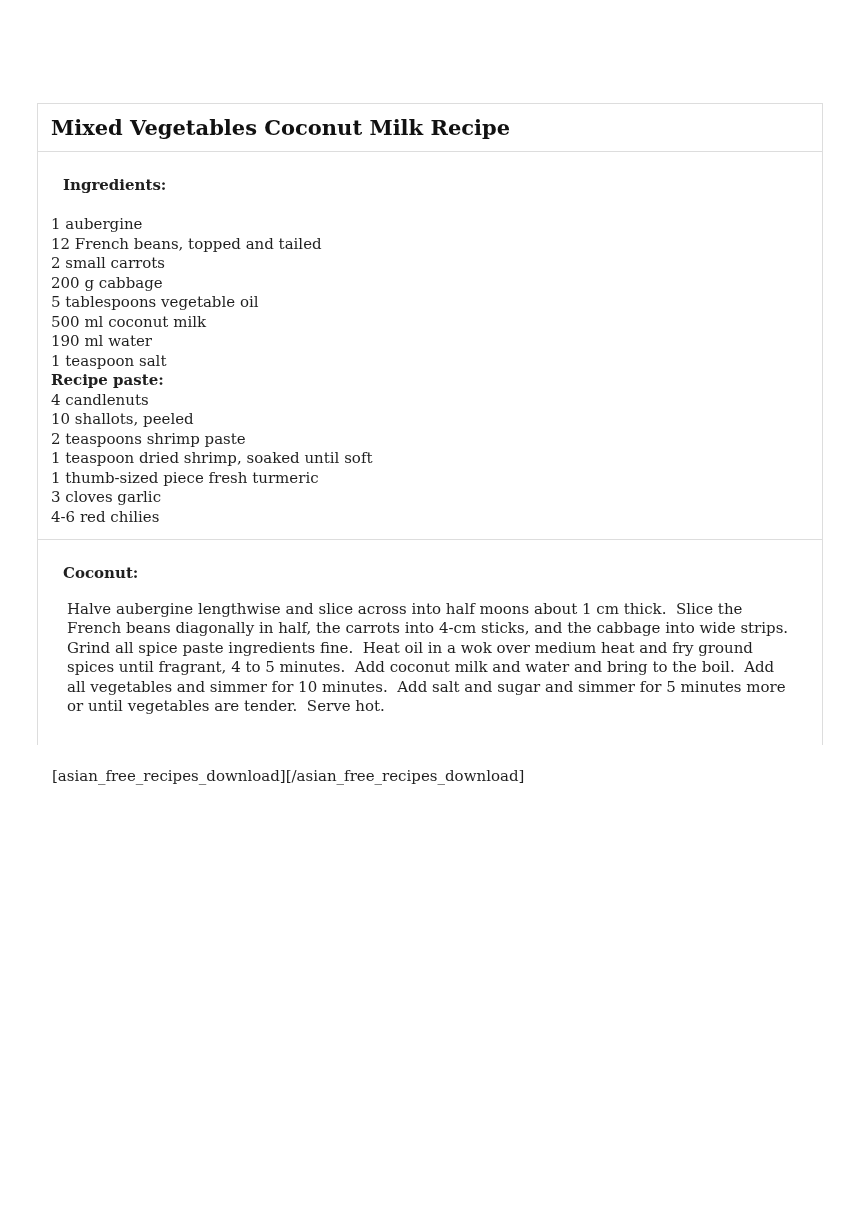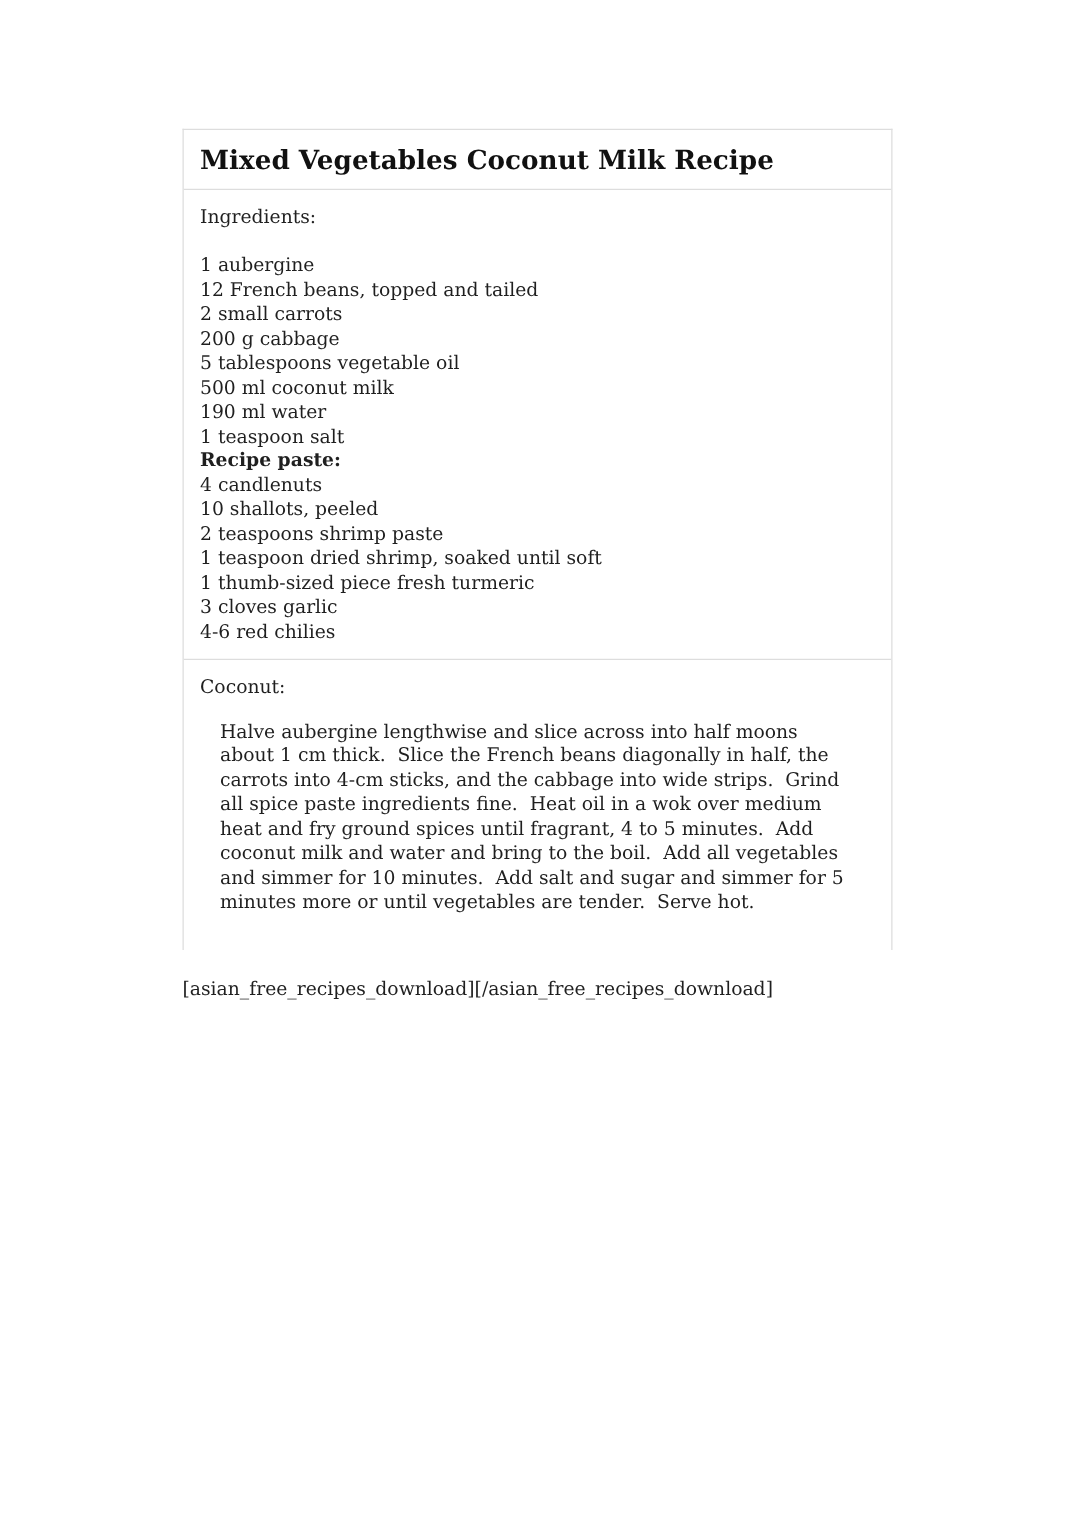--- a/index.html
+++ b/index.html
@@ -15,21 +15,21 @@
   }
   body {
     width: 860px;
     height: 1216px;
     font-family: "DejaVu Serif", "Liberation Serif", serif;
     font-size: 15px;
     line-height: 19.5px;
     color: var(--text-color);
   }
   .content-wrap {
-    width: 568px;
+    width: 786px;
     margin: 103px auto 0 auto;
   }
   .recipe-card {
     border: 1px solid var(--border-color);
     border-bottom: none;
     background: var(--bg-color);
   }
   .title-row {
     padding: 10px 13px;
     border-bottom: 1px solid var(--border-color);
@@ -41,39 +41,39 @@
     font-weight: bold;
     color: #111111;
   }
   .card-section {
     padding: 12px 13px;
   }
   .section-ingredients {
     border-bottom: 1px solid var(--border-color);
   }
   .section-heading {
-    margin: 0;
-    font-weight: normal;
+    margin: 12px;
+    font-weight: bold;
   }
   .section-heading.with-gap {
     margin-bottom: 19.5px;
   }
   .line {
     line-height: 19.5px;
     min-height: 19.5px;
   }
   .line.bold {
     font-weight: bold;
   }
   .method-text {
     margin: 16px;
     white-space: pre-wrap;
   }
   .shortcode {
-    margin: 22px 0 0 0;
+    margin: 22px 0 0 15px;
     font-size: 15px;
     line-height: 19.5px;
   }
 </style>
 </head>
 <body>
 
 <div class="content-wrap">
 
   <div class="recipe-card">

